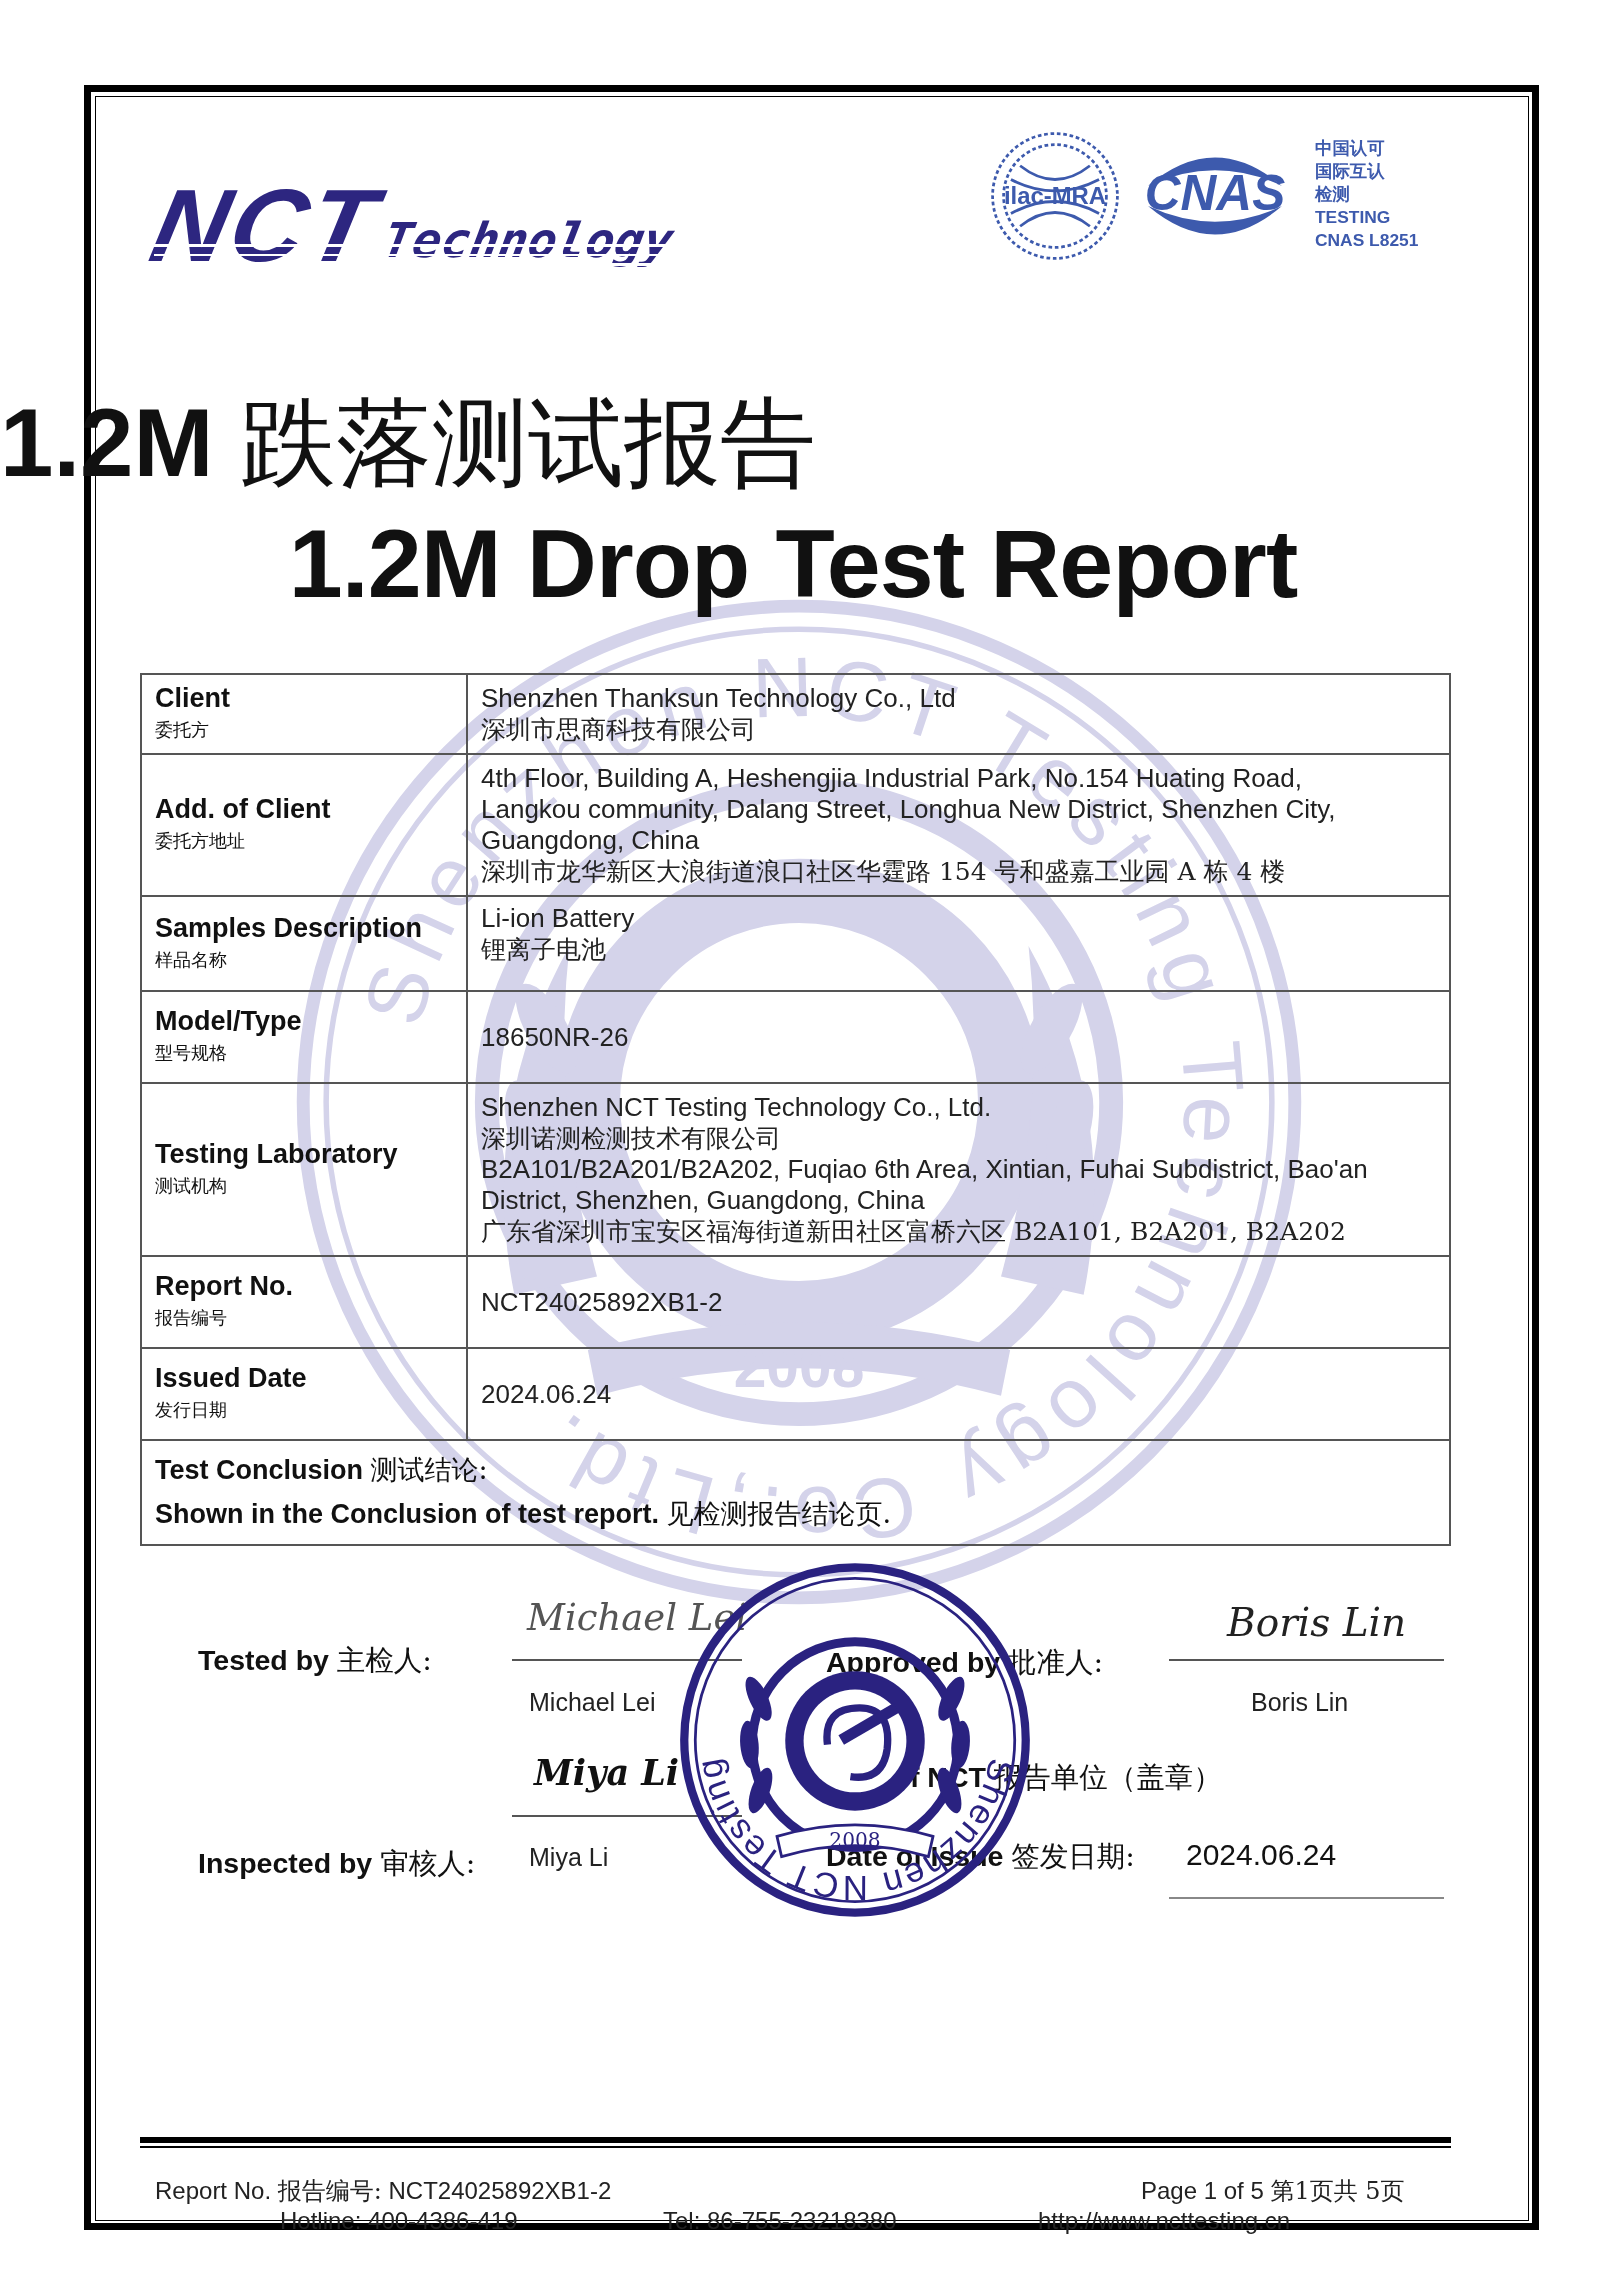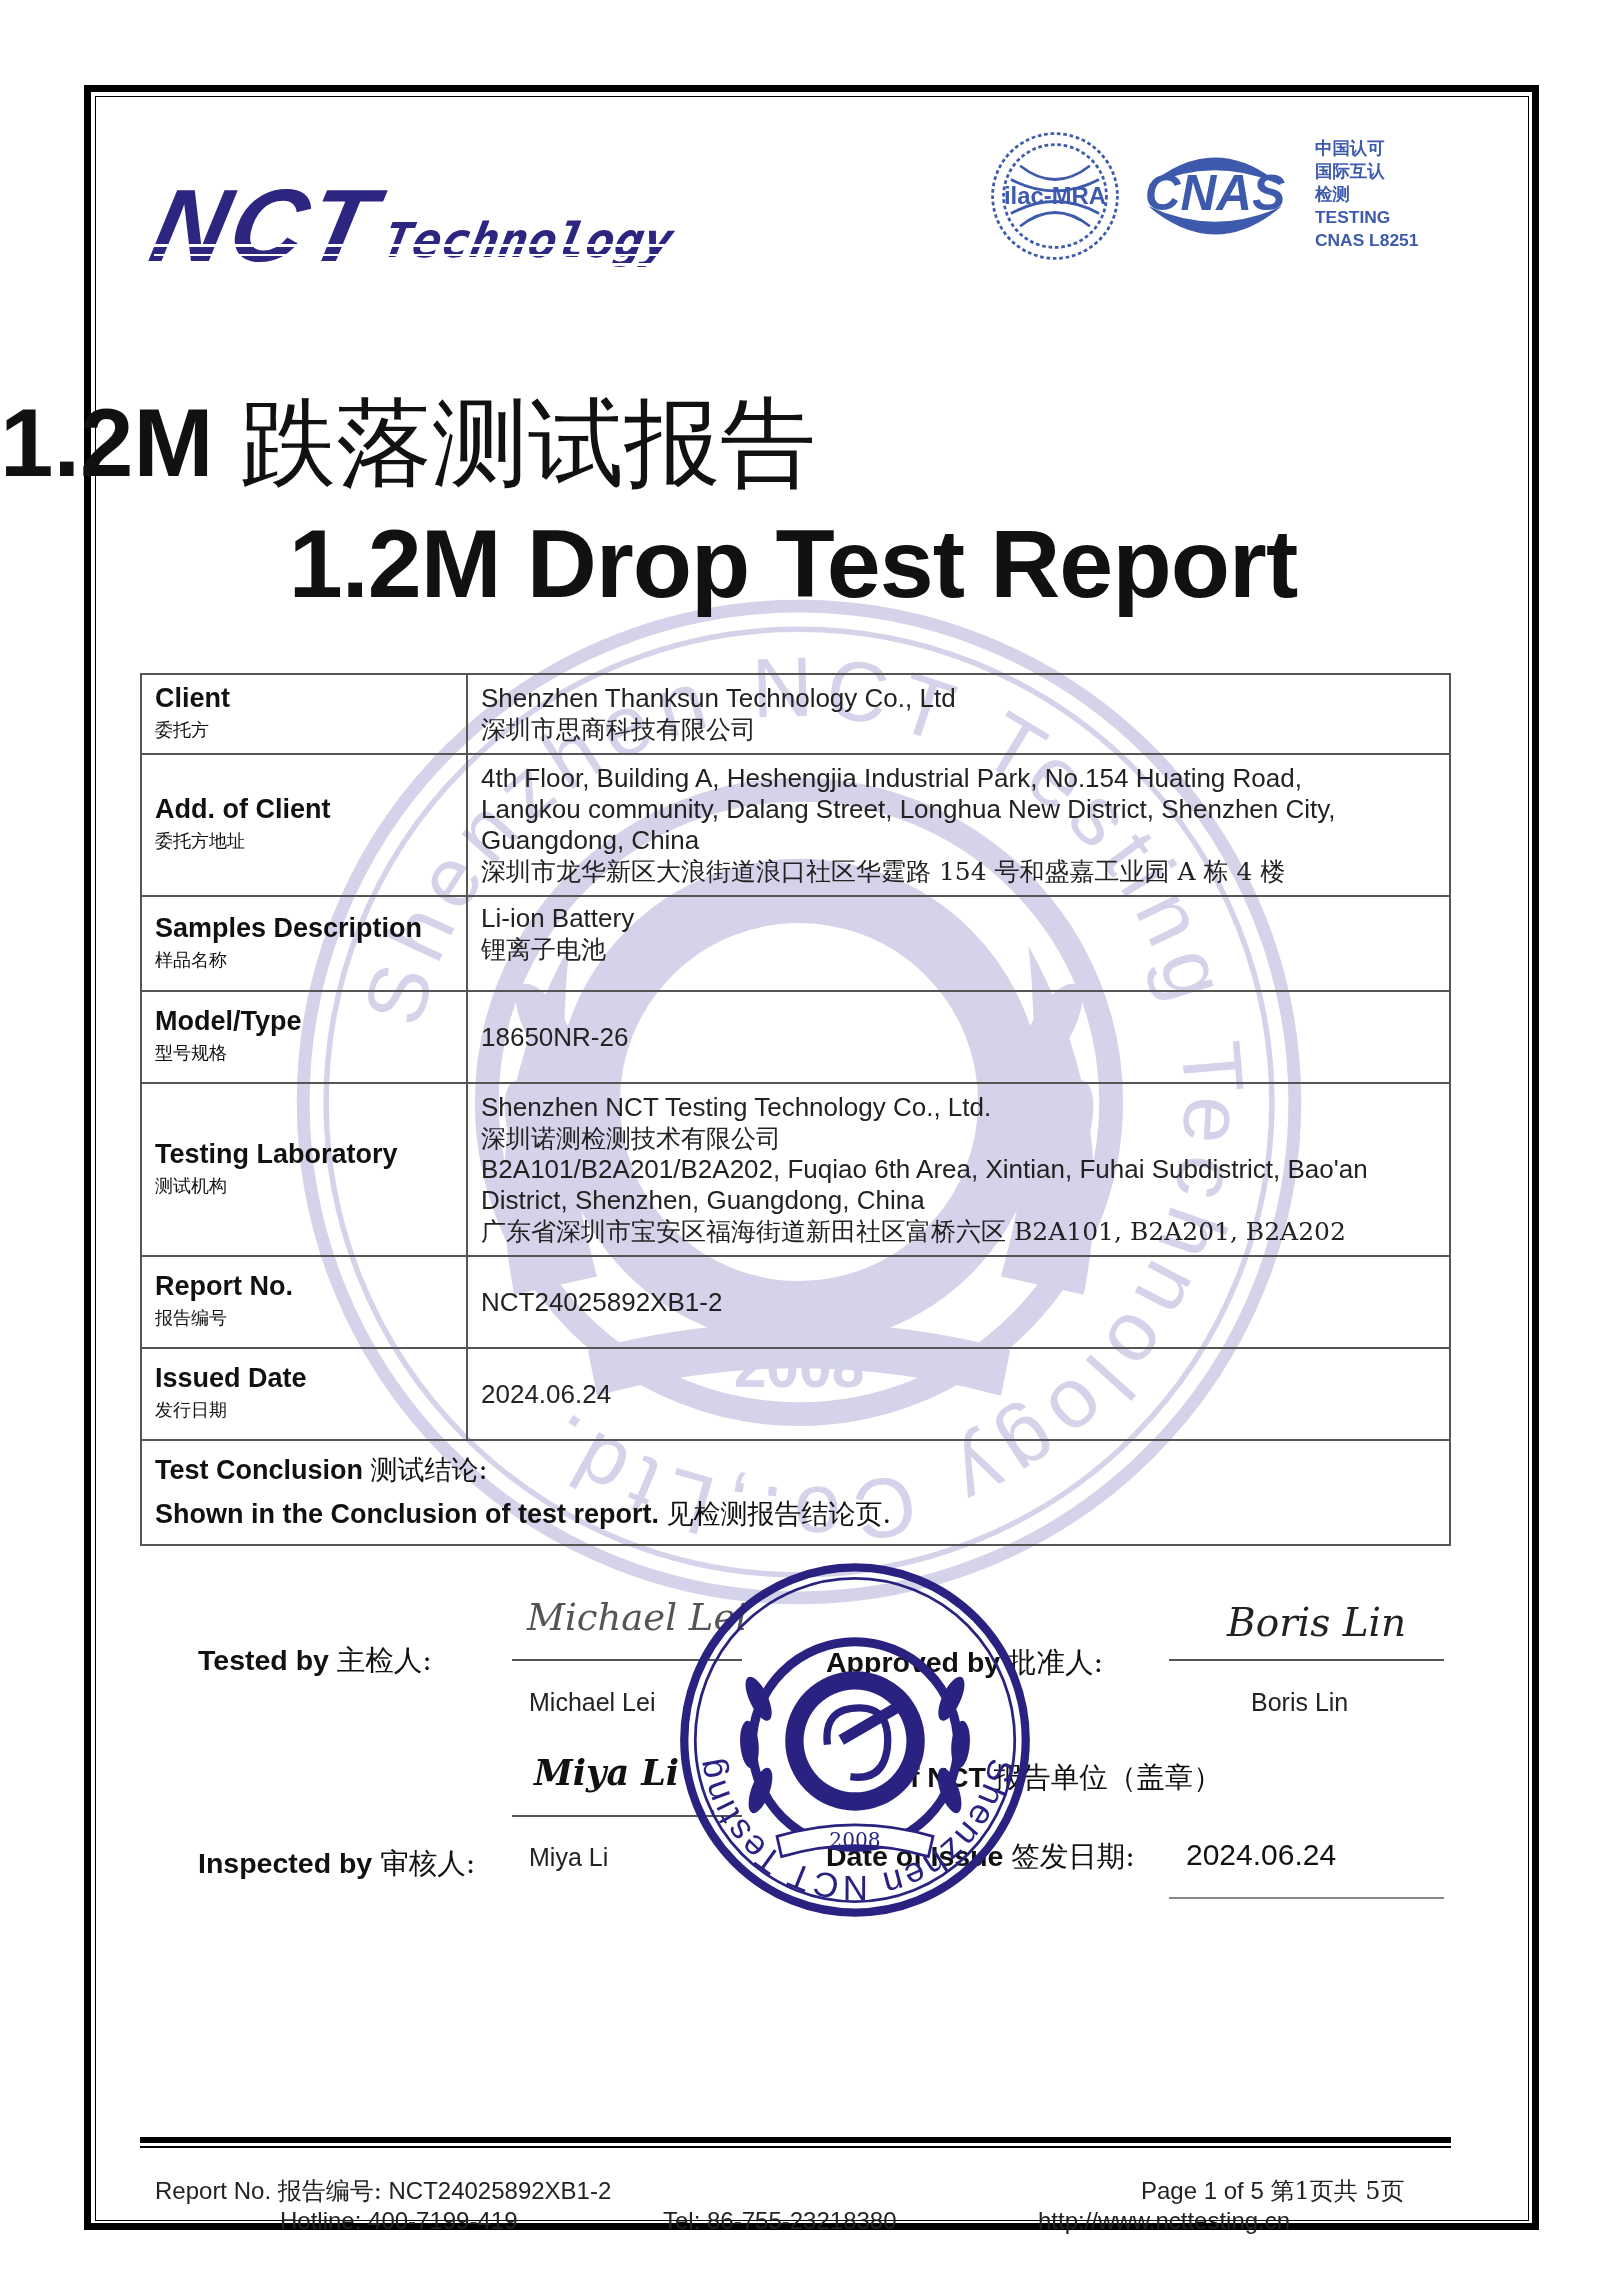--- a/index.html
+++ b/index.html
@@ -288,16 +288,16 @@
 
 <div class="footer-text" style="left:155px; top:2155px;">
   <span>Report No.</span>
   <span class="cn">报告编号:</span>
   <span>NCT24025892XB1-2</span>
 </div>
 <div class="footer-text" style="left:1141px; top:2155px;">
   <span>Page 1 of 5</span>
   <span class="cn">第1页共 5页</span>
 </div>
-<div class="footer-text" style="left:280px; top:2187px;">Hotline: 400-7199-419</div>
+<div class="footer-text" style="left:280px; top:2187px;">Hotline: 400-4386-419</div>
 <div class="footer-text" style="left:663px; top:2187px;">Tel: 86-755-23218380</div>
 <div class="footer-text" style="left:1038px; top:2187px;">http://www.ncttesting.cn</div>
 
 
 </body></html>

